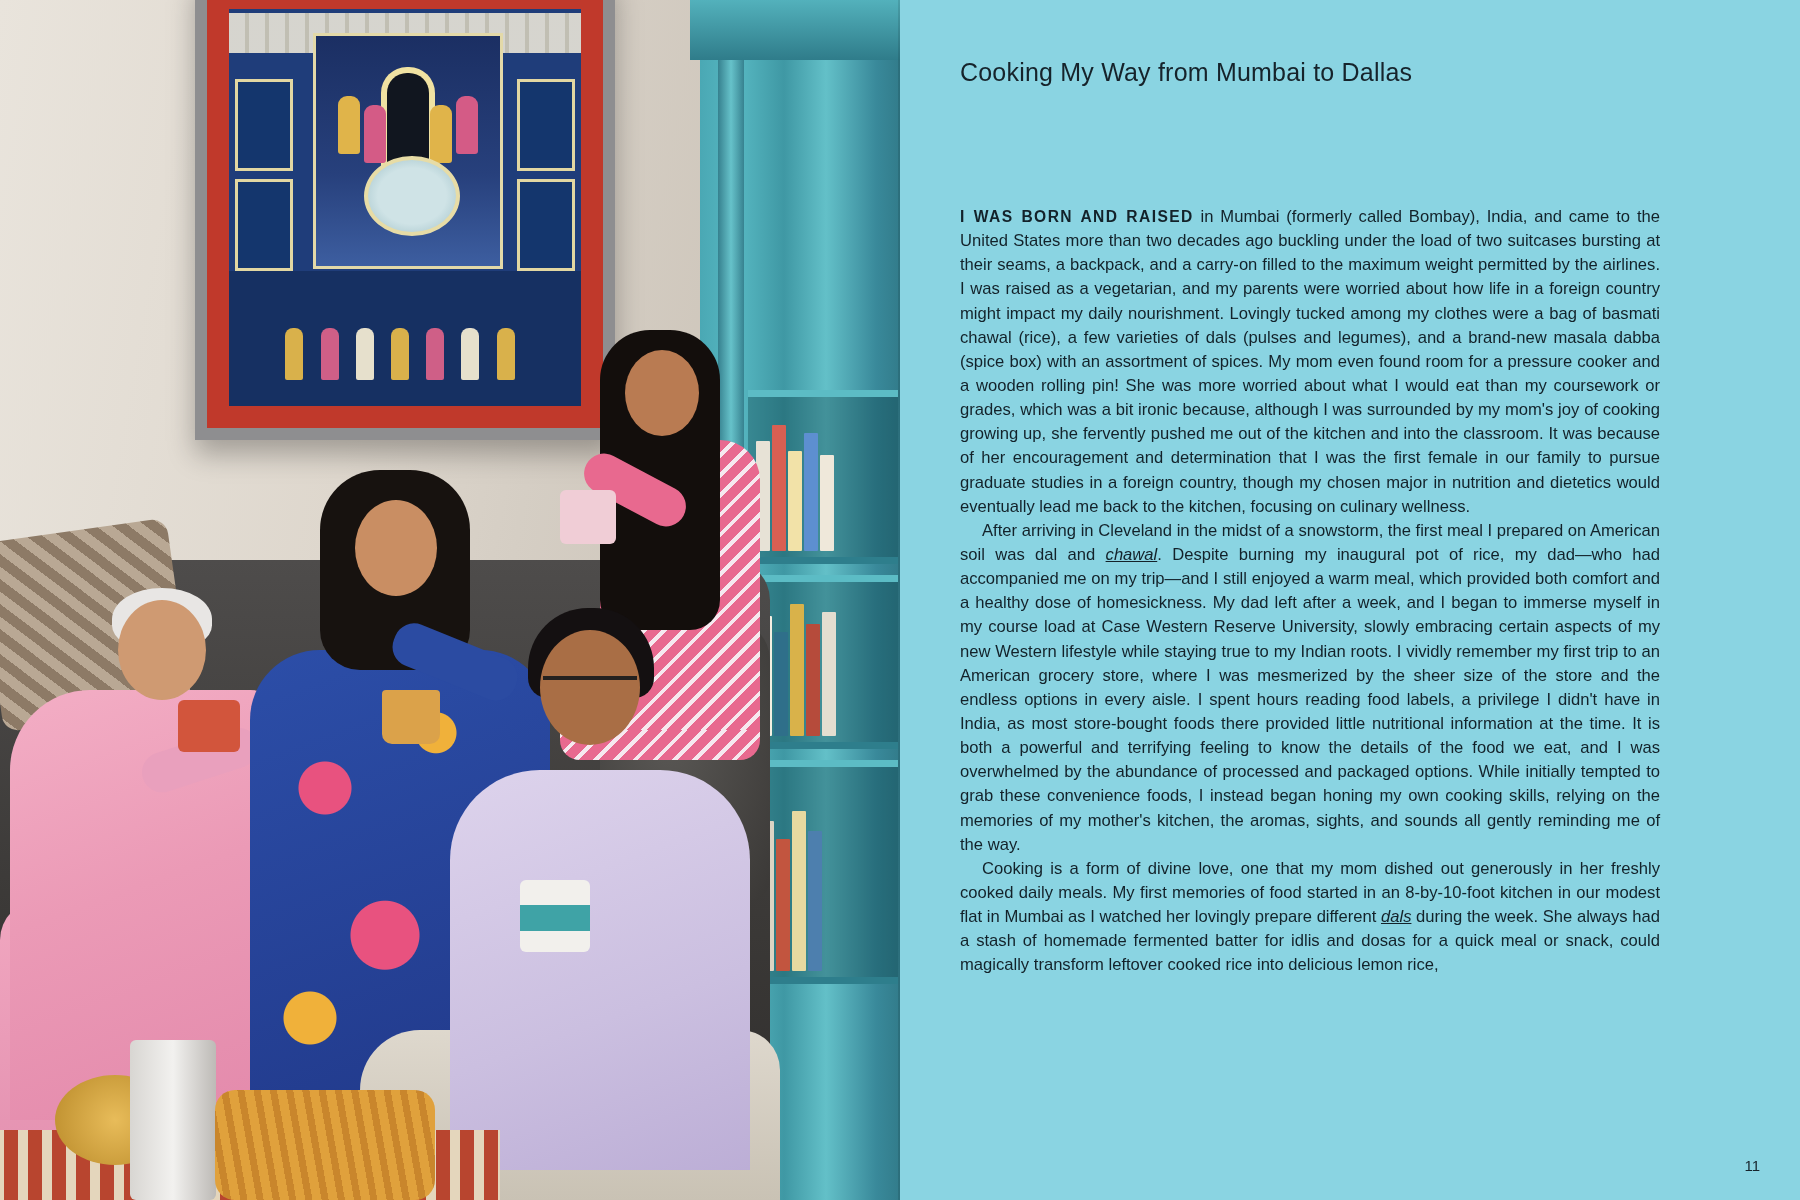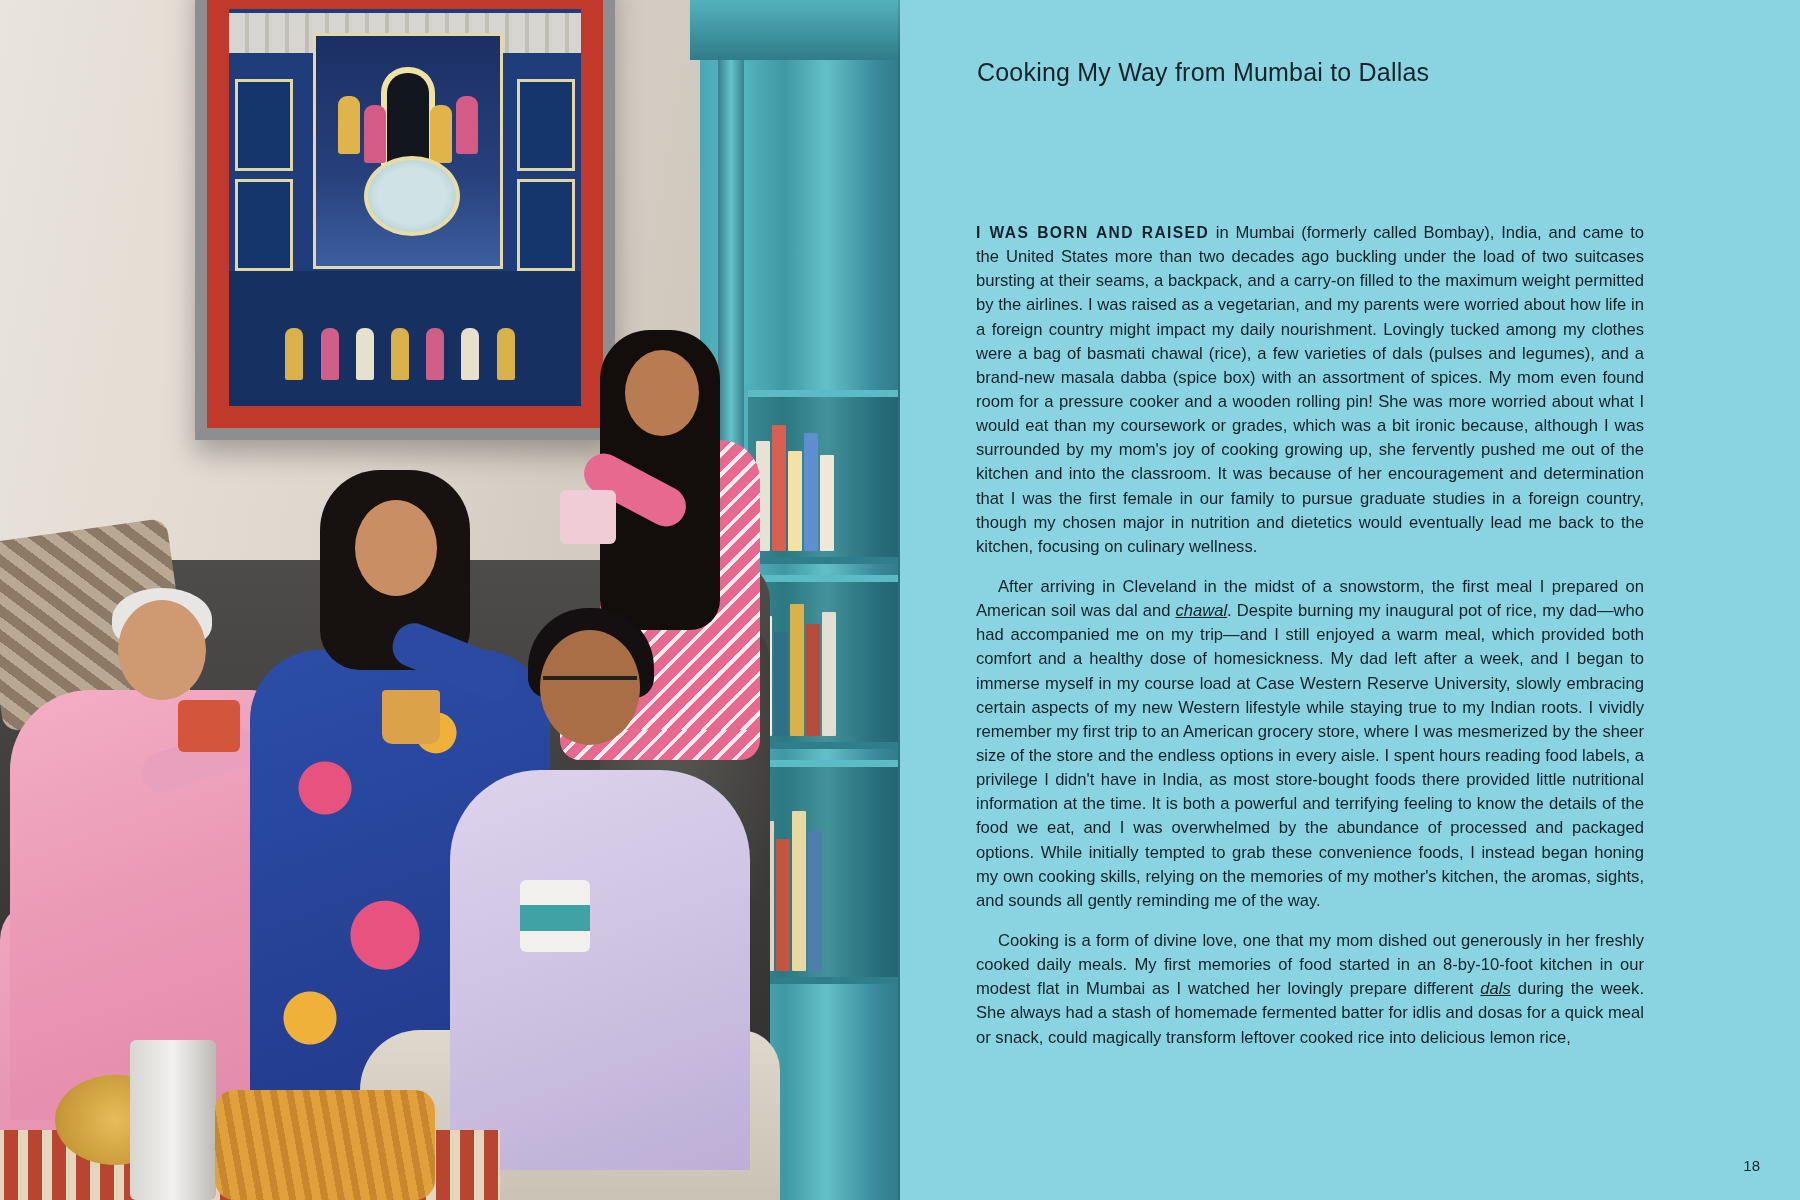--- a/index.html
+++ b/index.html
@@ -230,34 +230,34 @@
     color: #16232b;
     font-weight: 400;
     margin: 10px 0 0 0;
     line-height: 1.05;
   }
   .chapter-sub {
     font-family: "Liberation Sans", sans-serif;
     font-size: 25px;
     color: #16232b;
     font-weight: 400;
-    margin: 18px 0 0 17px;
+    margin: 18px 0 0 0;
     letter-spacing: .2px;
   }
   .body-col {
     margin-top: 118px;
     width: 700px;
     column-count: 1;
     font-size: 16.6px;
     line-height: 1.455;
     color: #13222a;
     text-align: justify;
     font-family: "Liberation Sans", sans-serif;
   }
-  .body-col p { margin: 16px; text-indent: 0; }
+  .body-col p { margin: 0; text-indent: 0; }
   .body-col p + p { text-indent: 22px; }
   .lead {
     font-weight: 700;
     letter-spacing: 1.4px;
     font-size: 15.6px;
   }
   .it { font-style: italic; text-decoration: underline; }
   .folio {
     position: absolute;
     right: 40px;
@@ -386,15 +386,15 @@
 
   <div class="text-page">
     <div class="chapter-sub">Cooking My Way from Mumbai to Dallas</div>
 
     <div class="body-col">
       <p><span class="lead">I WAS BORN AND RAISED</span><span> in Mumbai (formerly called Bombay), India, and came to the United States more than two decades ago buckling under the load of two suitcases bursting at their seams, a backpack, and a carry-on filled to the maximum weight permitted by the airlines. I was raised as a vegetarian, and my parents were worried about how life in a foreign country might impact my daily nourishment. Lovingly tucked among my clothes were a bag of basmati chawal (rice), a few varieties of dals (pulses and legumes), and a brand-new masala dabba (spice box) with an assortment of spices. My mom even found room for a pressure cooker and a wooden rolling pin! She was more worried about what I would eat than my coursework or grades, which was a bit ironic because, although I was surrounded by my mom's joy of cooking growing up, she fervently pushed me out of the kitchen and into the classroom. It was because of her encouragement and determination that I was the first female in our family to pursue graduate studies in a foreign country, though my chosen major in nutrition and dietetics would eventually lead me back to the kitchen, focusing on culinary wellness.</span></p>
       <p><span>After arriving in Cleveland in the midst of a snowstorm, the first meal I prepared on American soil was dal and <span class="it">chawal</span>. Despite burning my inaugural pot of rice, my dad—who had accompanied me on my trip—and I still enjoyed a warm meal, which provided both comfort and a healthy dose of homesickness. My dad left after a week, and I began to immerse myself in my course load at Case Western Reserve University, slowly embracing certain aspects of my new Western lifestyle while staying true to my Indian roots. I vividly remember my first trip to an American grocery store, where I was mesmerized by the sheer size of the store and the endless options in every aisle. I spent hours reading food labels, a privilege I didn't have in India, as most store-bought foods there provided little nutritional information at the time. It is both a powerful and terrifying feeling to know the details of the food we eat, and I was overwhelmed by the abundance of processed and packaged options. While initially tempted to grab these convenience foods, I instead began honing my own cooking skills, relying on the memories of my mother's kitchen, the aromas, sights, and sounds all gently reminding me of the way.</span></p>
       <p><span>Cooking is a form of divine love, one that my mom dished out generously in her freshly cooked daily meals. My first memories of food started in an 8-by-10-foot kitchen in our modest flat in Mumbai as I watched her lovingly prepare different <span class="it">dals</span> during the week. She always had a stash of homemade fermented batter for idlis and dosas for a quick meal or snack, could magically transform leftover cooked rice into delicious lemon rice,</span></p>
     </div>
 
-    <div class="folio">18</div>
+    <div class="folio">11</div>
   </div>
 </div>
 
 </body></html>

